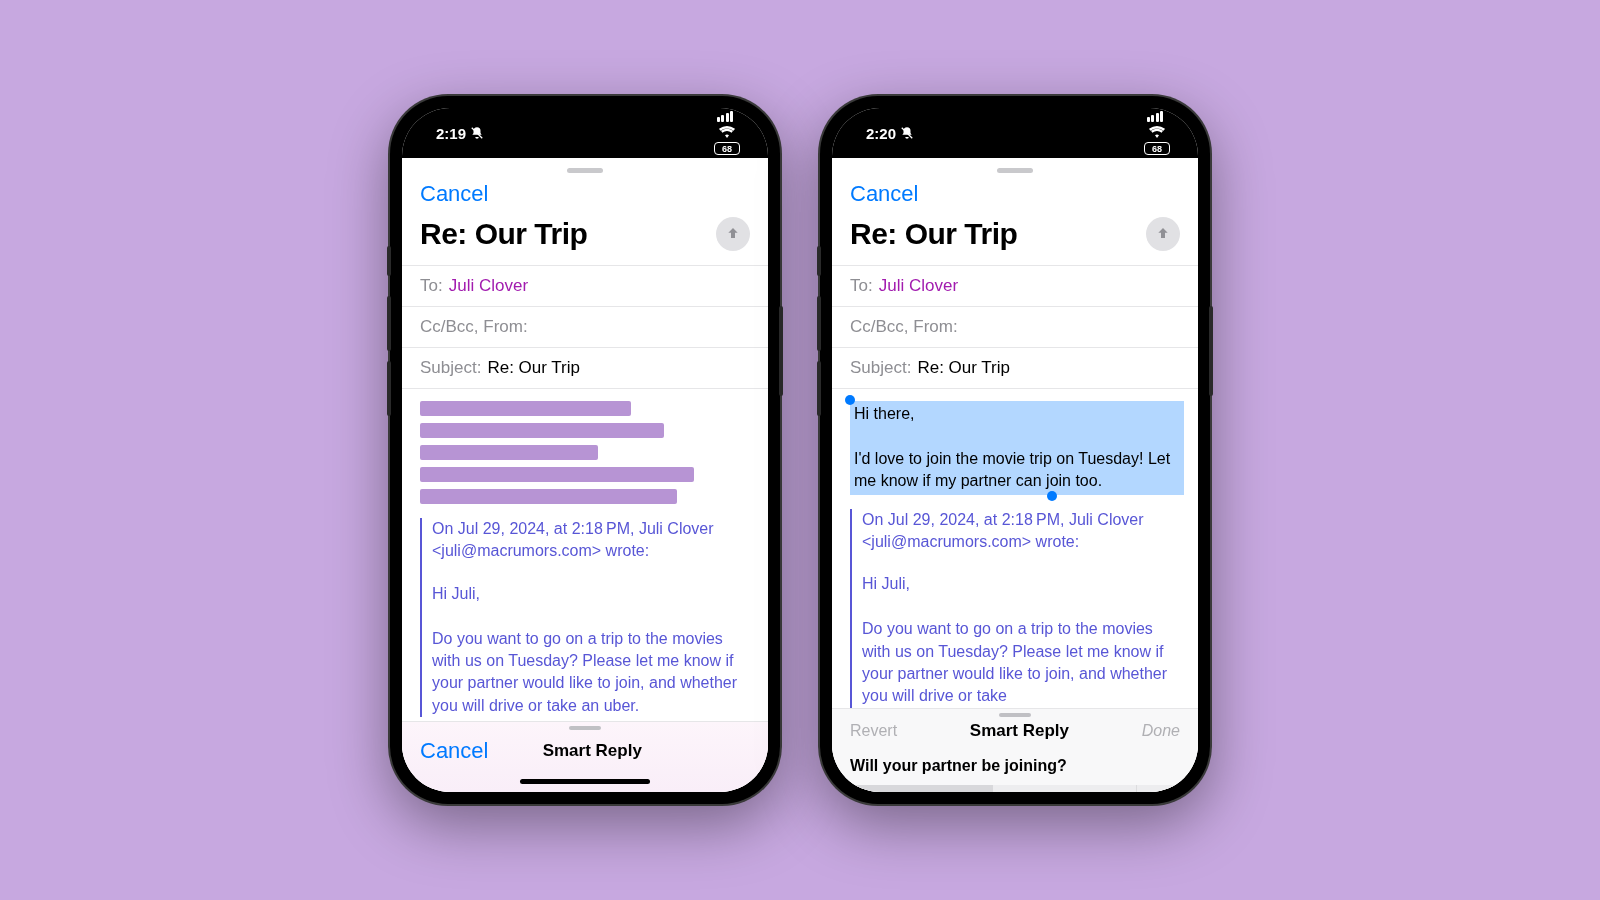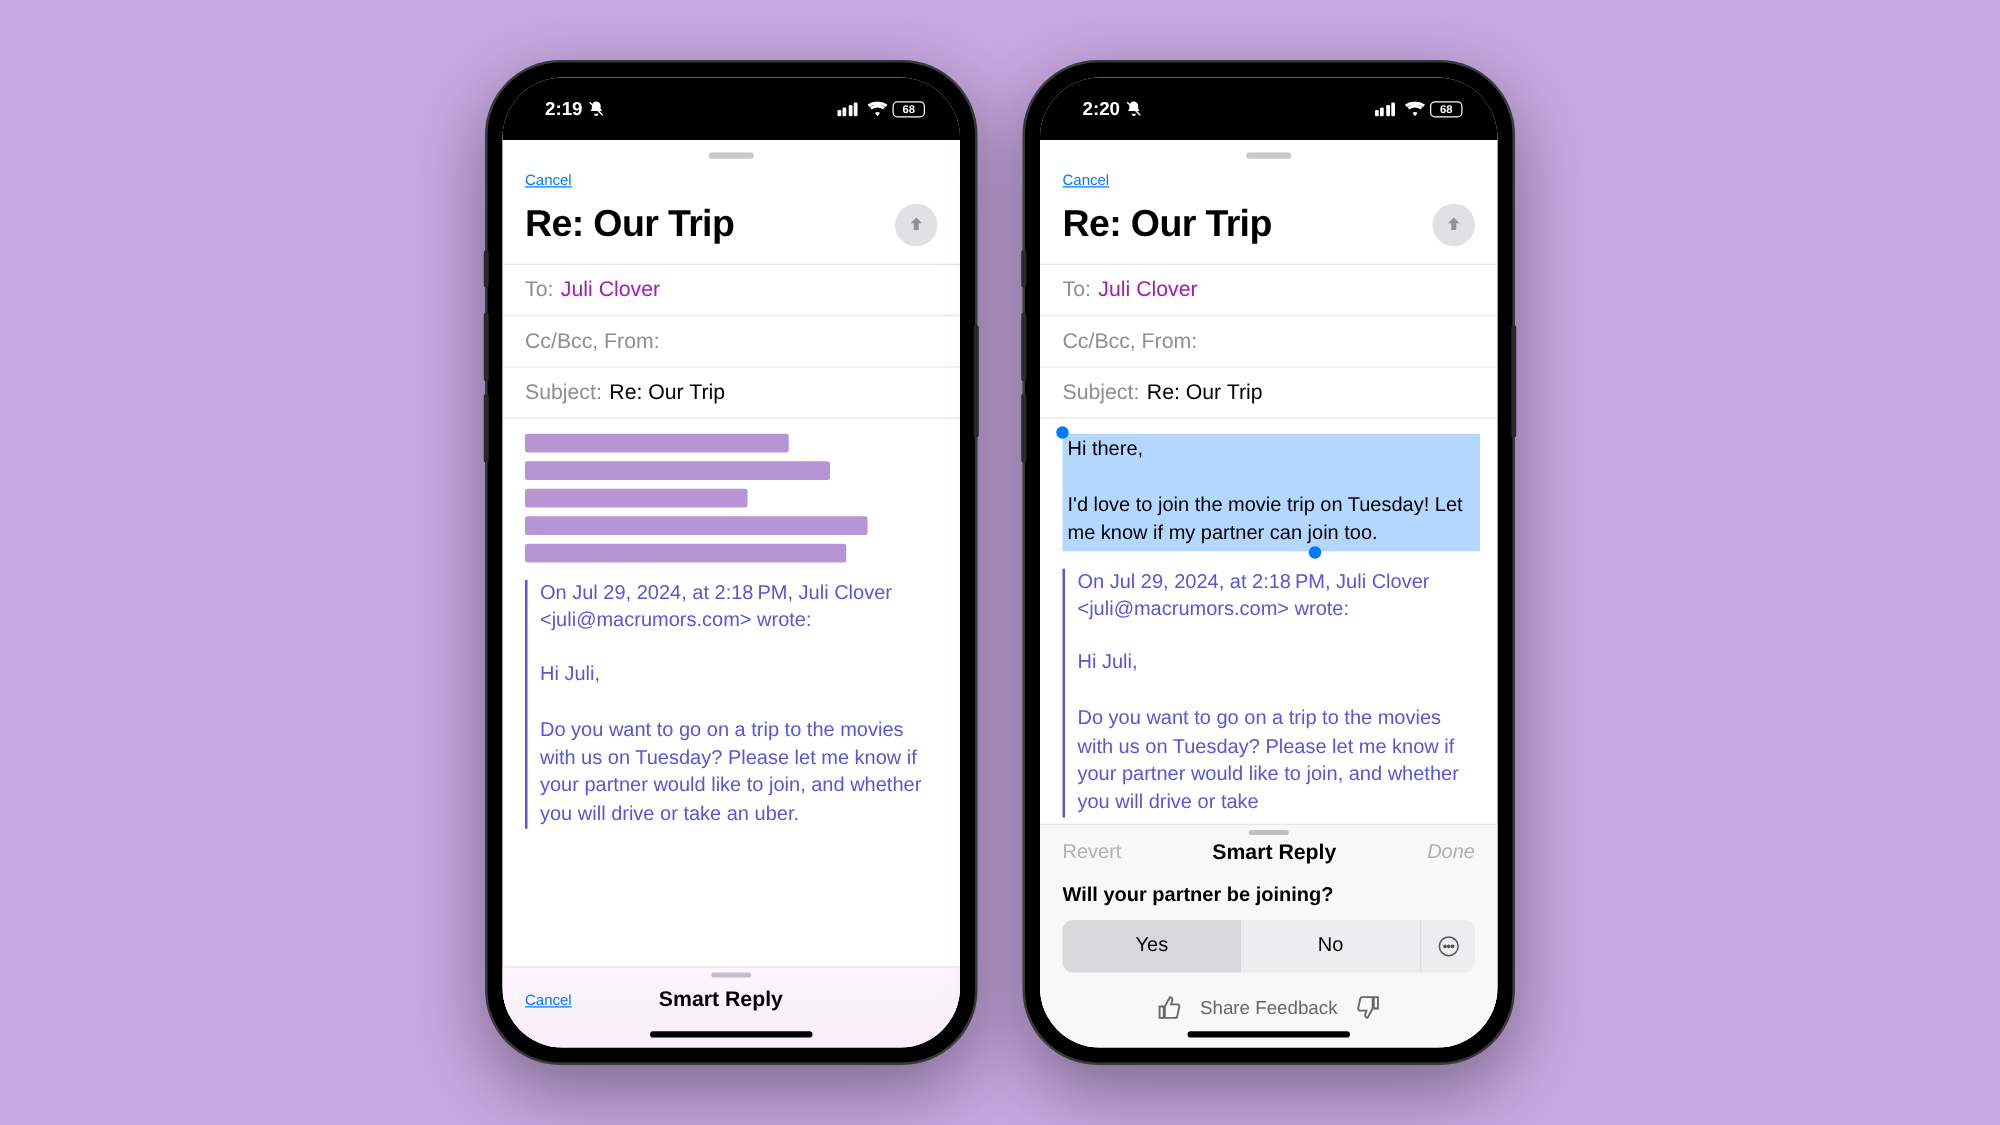--- a/index.html
+++ b/index.html
@@ -9,21 +9,21 @@
     background: #c7a8e0;
     display: flex;
     justify-content: center;
     align-items: center;
     gap: 40px;
     font-family: -apple-system, "SF Pro", "Helvetica Neue", Arial, sans-serif;
     overflow: hidden;
   }
   .phone {
     width: 390px;
-    height: 800px;
+    height: 708px;
     background: #000;
     border-radius: 58px;
     padding: 12px;
     position: relative;
     box-shadow: 0 0 0 2px #3a3a3a, 0 20px 60px rgba(0,0,0,0.4);
   }
   .phone::before {
     content: "";
     position: absolute;
     top: 22px;
@@ -56,39 +56,39 @@
     color: #fff;
     display: flex;
     justify-content: space-between;
     align-items: center;
     padding: 0 28px 0 34px;
     font-size: 15px;
     font-weight: 600;
     flex-shrink: 0;
   }
   .status-left { display: flex; align-items: center; gap: 4px; }
-  .status-right { display: flex; align-items: center; gap: 4px; }
+  .status-right { display: flex; align-items: center; gap: 4px; flex-direction: column; }
   .bell-icon { width: 14px; height: 14px; display:inline-block; }
   .bars { display: inline-flex; gap: 1.5px; align-items: flex-end; margin-right: 4px;}
   .bars span { width: 3px; background: #fff; border-radius: 1px; }
   .bars span:nth-child(1){height:5px;} .bars span:nth-child(2){height:7px;}
   .bars span:nth-child(3){height:9px;} .bars span:nth-child(4){height:11px;}
   .wifi-icon { width:16px; height:12px; }
   .batt { display:inline-flex; align-items:center; gap:1px; }
   .batt-body { border:1.5px solid #fff; border-radius:4px; width:26px; height:13px; font-size:9px; font-weight:700; display:flex; align-items:center; justify-content:center; color:#fff;}
   .sheet-bg {
     flex:1;
     background: #fff;
     display:flex;
     flex-direction:column;
     position:relative;
   }
   .grabber-top { width: 36px; height: 5px; background: #c9c9cc; border-radius: 3px; margin: 10px auto 0; }
   .cancel-bar { padding: 8px 18px 4px; }
-  .link-btn { color: #007aff; font-size: 12px; background:none; border:none; cursor:pointer;text-decoration:underline; }
+  .link-btn { color: #007aff; font-size: 22px; background:none; border:none; cursor:pointer; }
   .title-row { display:flex; align-items:center; justify-content:space-between; padding: 6px 18px 14px; }
   .title { font-size: 30px; font-weight: 800; letter-spacing: -0.5px; }
   .send-btn { width:34px; height:34px; border-radius:50%; background:#e1e1e4; display:flex; align-items:center; justify-content:center; border:none; cursor:pointer;}
   .arrow-up { width:16px; height:16px; }
   .field-row { padding: 10px 18px; border-top:1px solid #e6e6e8; font-size:17px; color:#8e8e93; display:flex; gap:6px; align-items:center;}
   .field-row .value { color:#a21caf; }
   .field-row .value-black { color:#000; }
   .body-area { padding: 12px 18px 0; flex:1; overflow:hidden; font-size:16px; line-height:1.4;}
   .placeholder-lines { display:flex; flex-direction:column; gap:7px; margin-bottom:8px; }
   .placeholder-lines span { height:15px; background:#b794d4; border-radius:2px; }

